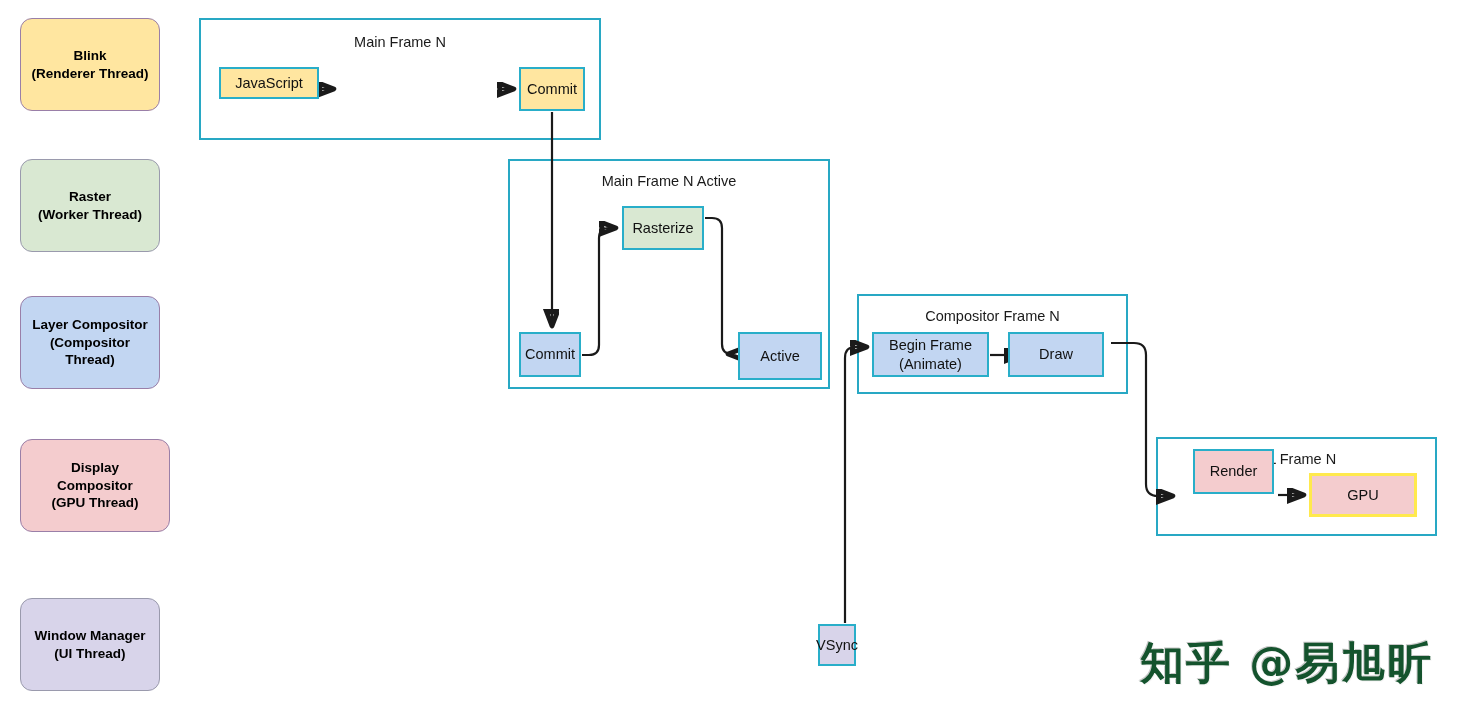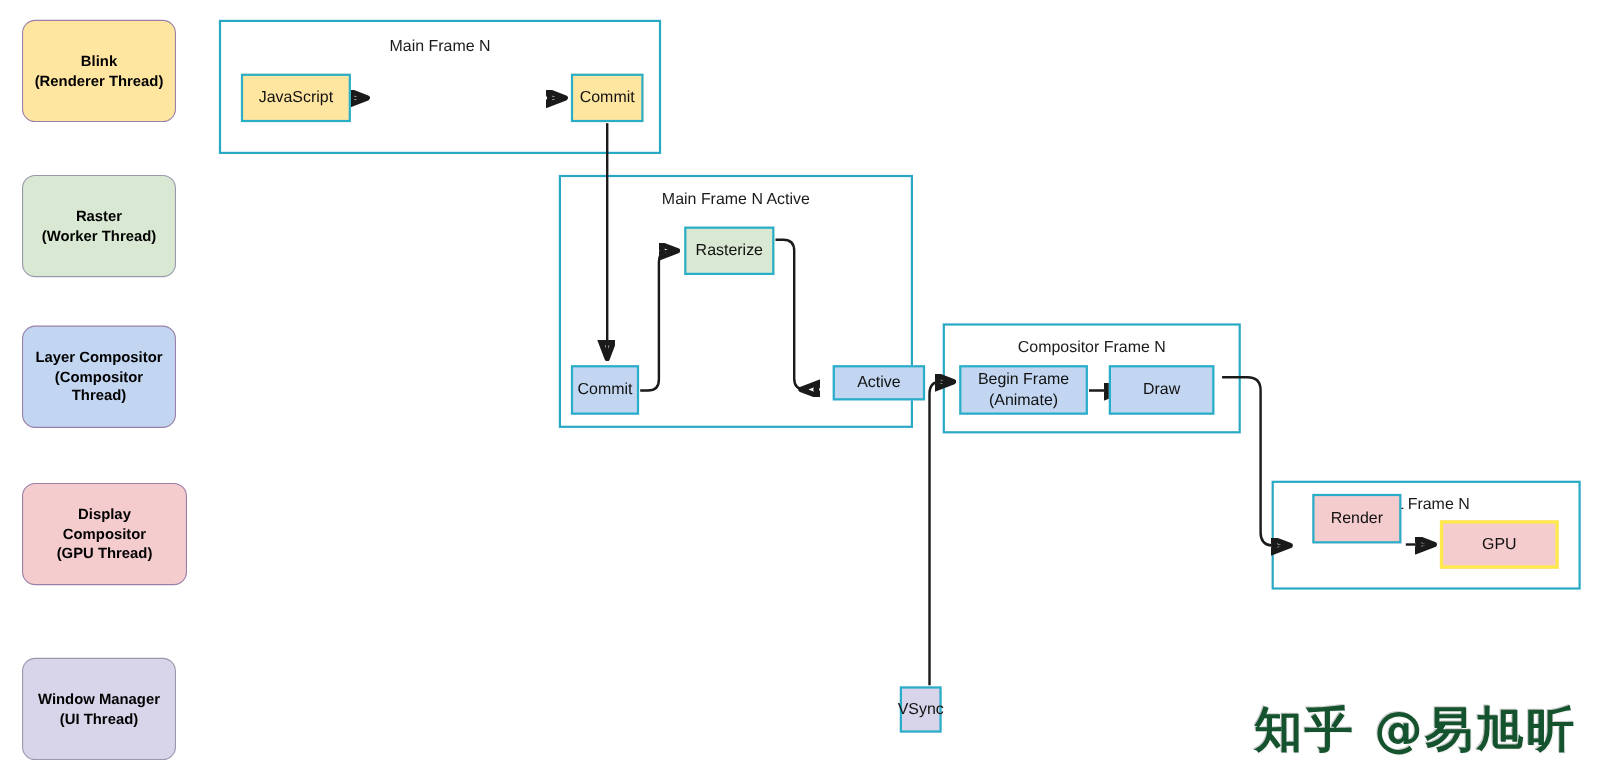--- a/index.html
+++ b/index.html
@@ -211,38 +211,38 @@
   </div>
 
   <div class="group" style="left:857px; top:294px; width:271px; height:100px;">
     <div class="group-title" style="top:12px;">Compositor Frame N</div>
   </div>
 
   <div class="group" style="left:1156px; top:437px; width:281px; height:99px;">
     <div class="group-title" style="top:12px;">GL Frame N</div>
   </div>
 
-  <div class="node yellow" style="left:219px; top:67px; width:100px; height:44px;">
+  <div class="node yellow" style="left:219px; top:67px; width:100px; height:32px;">
     <span>JavaScript</span>
   </div>
 
 
   <div class="node yellow" style="left:519px; top:67px; width:66px; height:44px;">
     <span>Commit</span>
   </div>
 
   <div class="node green" style="left:622px; top:206px; width:82px; height:44px;">
     <span>Rasterize</span>
   </div>
 
   <div class="node blue" style="left:519px; top:332px; width:62px; height:45px;">
     <span>Commit</span>
   </div>
 
-  <div class="node blue" style="left:757px; top:332px; width:84px; height:32px;">
+  <div class="node blue" style="left:738px; top:332px; width:84px; height:48px;">
     <span>Active</span>
   </div>
 
   <div class="node blue" style="left:872px; top:332px; width:117px; height:45px;">
     <div>
       <div>Begin Frame</div>
       <div>(Animate)</div>
     </div>
   </div>
 

